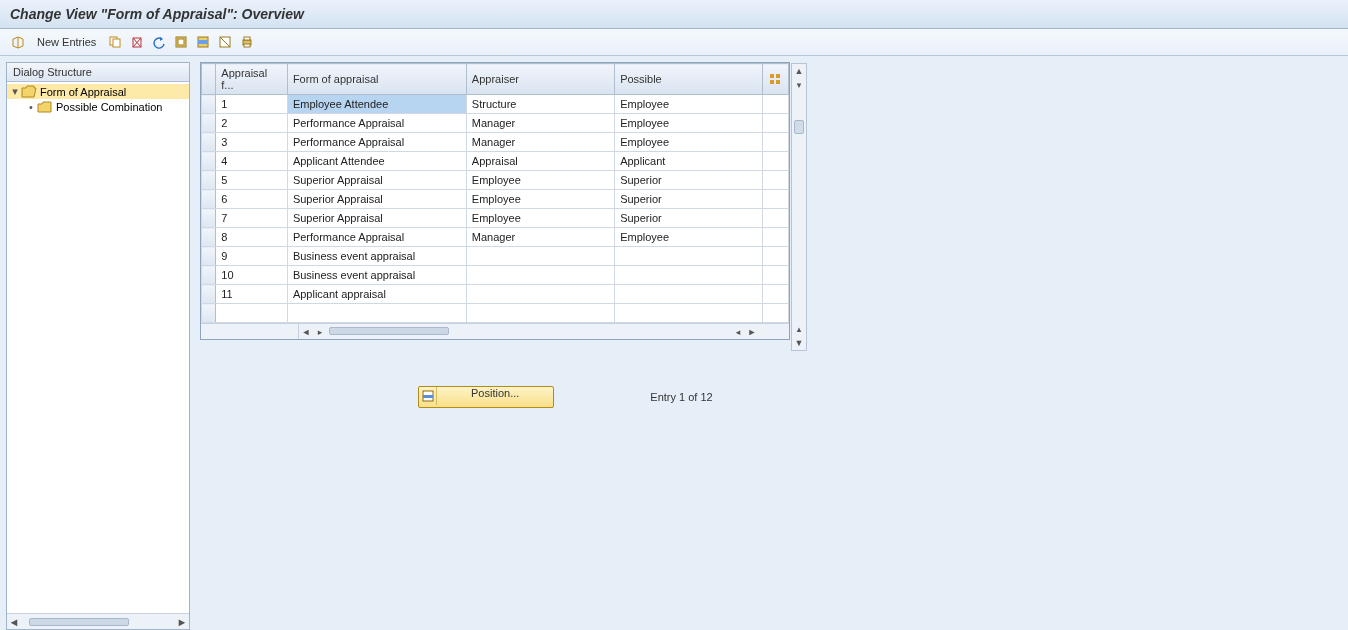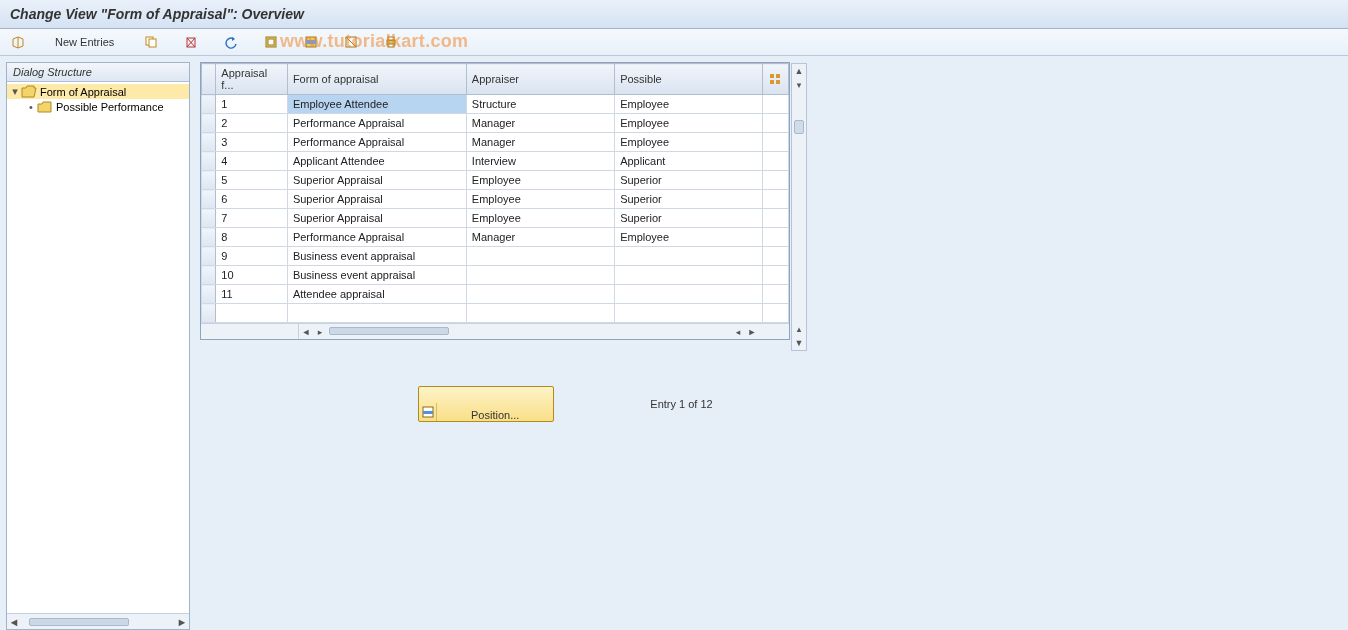--- a/index.html
+++ b/index.html
@@ -21,21 +21,21 @@
     font-style: italic;
     font-size: 14px;
     color: #333;
   }
   .toolbar {
     background: linear-gradient(to bottom, #f5f9fd 0%, #e9f0f9 100%);
     border-bottom: 1px solid #b8c8db;
     padding: 3px 8px;
     display: flex;
     align-items: center;
-    gap: 20px;
+    gap: 2px;
     position: relative;
   }
   .tb-btn {
     display: inline-flex;
     align-items: center;
     justify-content: center;
     width: 20px;
     height: 20px;
     border: 1px solid transparent;
     border-radius: 2px;
@@ -71,21 +71,20 @@
     background: #fff;
     display: flex;
     flex-direction: column;
     position: relative;
   }
   .tree-header {
     background: linear-gradient(to bottom,#f3f6fb,#dde6f2);
     border-bottom: 1px solid #b0c0d4;
     padding: 3px 6px;
     color: #333;
-    font-style: italic;
   }
   .tree-body { flex:1; overflow:hidden; padding: 2px 0; }
   .tree-item {
     display: flex;
     align-items: center;
     padding: 1px 2px;
     white-space: nowrap;
     cursor: pointer;
   }
   .tree-item.selected { background: #fde9a8; }
@@ -166,25 +165,25 @@
   .hscroll .gap-right { width:30px; }
 
   .footer-row {
     display:flex;
     align-items:center;
     margin-top: 46px;
     margin-left: 218px;
   }
   .pos-btn {
     display:flex;
-    align-items:flex-end;
+    align-items:flex-start;
     border:1px solid #b38b1a;
     background: linear-gradient(to bottom,#fef3c6,#f8df88);
     border-radius:2px;
-    height:36px;
+    height:22px;
     overflow:hidden;
     cursor:pointer;
   }
   .pos-btn .pos-icon {
     width:18px; height:18px; display:flex; align-items:center; justify-content:center;
     border-right:1px solid #d9bd62;
   }
   .pos-btn .pos-label {
     padding: 0 34px 0 34px;
     color:#333;
@@ -242,21 +241,20 @@
         <path d="M2 2 L12 12" stroke="#9c7b1e"></path>
       </svg>
   </span>
   <span class="tb-btn">
     <svg width="14" height="14">
         <rect x="3" y="5" width="8" height="5" fill="#d9c06a" stroke="#9c7b1e"></rect>
         <rect x="4" y="2" width="6" height="3" fill="#fff" stroke="#9c7b1e"></rect>
         <rect x="4" y="9" width="6" height="3" fill="#fff" stroke="#9c7b1e"></rect>
       </svg>
   </span>
-  <div class="watermark">www.tutorialkart.com</div>
 </div>
 
 <div class="content">
 
   <div class="tree-panel">
     <div class="tree-header">Dialog Structure</div>
     <div class="tree-body">
       <div class="tree-item selected">
         <span class="tree-toggle">▾</span>
         <span class="folder-icon">
@@ -266,21 +264,21 @@
         </span>
         <span>Form of Appraisal</span>
       </div>
       <div class="tree-item" style="padding-left:18px">
         <span class="tree-toggle">•</span>
         <span class="folder-icon">
           <svg width="16" height="13">
               <path d="M1 4 L5 4 L6 2 L14 2 L14 12 L1 12 Z" fill="#f3d46a" stroke="#b18a22"></path>
             </svg>
         </span>
-        <span>Possible Performance</span>
+        <span>Possible Combination</span>
       </div>
     </div>
     <div class="tree-hscroll">
       <span class="arrow-l">◄</span>
       <span class="thumb"></span>
       <span class="arrow-r">►</span>
     </div>
   </div>
 
   <div class="table-wrap">
@@ -325,21 +323,21 @@
               <td>3</td>
               <td>Performance Appraisal</td>
               <td>Manager</td>
               <td>Employee</td>
               <td></td>
             </tr>
           <tr>
               <td class="rowsel"></td>
               <td>4</td>
               <td>Applicant Attendee</td>
-              <td>Interview</td>
+              <td>Appraisal</td>
               <td>Applicant</td>
               <td></td>
             </tr>
           <tr>
               <td class="rowsel"></td>
               <td>5</td>
               <td>Superior Appraisal</td>
               <td>Employee</td>
               <td>Superior</td>
               <td></td>
@@ -380,21 +378,21 @@
               <td class="rowsel"></td>
               <td>10</td>
               <td>Business event appraisal</td>
               <td></td>
               <td></td>
               <td></td>
             </tr>
           <tr>
               <td class="rowsel"></td>
               <td>11</td>
-              <td>Attendee appraisal</td>
+              <td>Applicant appraisal</td>
               <td></td>
               <td></td>
               <td></td>
             </tr>
           <tr>
               <td class="rowsel"></td>
               <td></td>
               <td></td>
               <td></td>
               <td></td>

